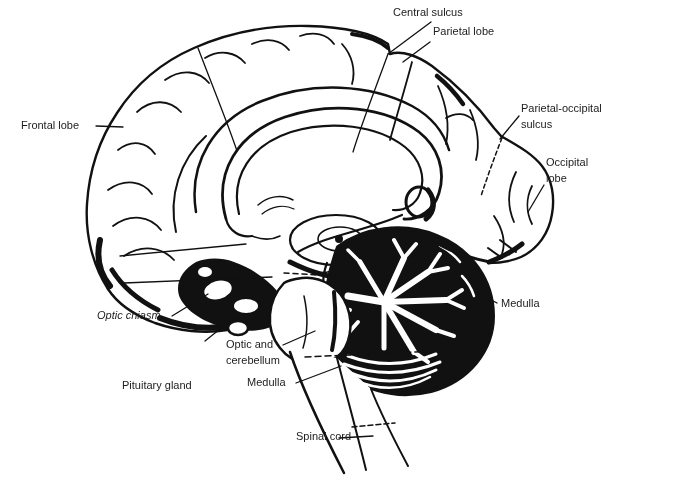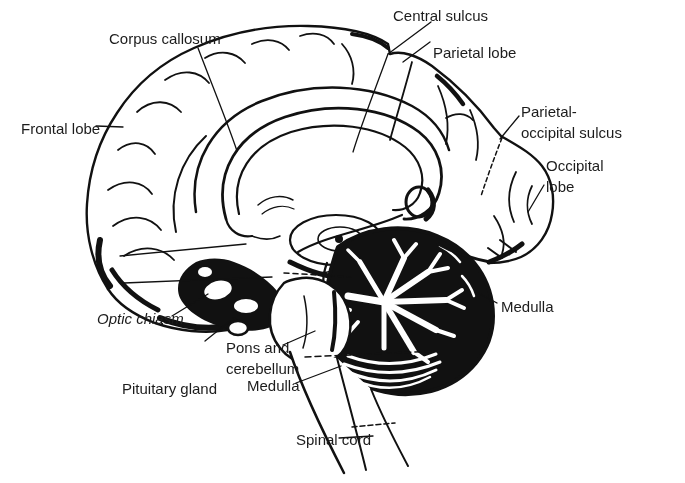--- a/index.html
+++ b/index.html
@@ -11,27 +11,27 @@
   .stage{
     position:relative;
     width:685px;height:483px;
     background:var(--background);
     font-family:"Liberation Sans", sans-serif;
     overflow:hidden;
   }
   .stage svg{position:absolute;left:0;top:0;color:var(--ink);}
   .label{
     position:absolute;
-    font-size:15px;
+    font-size:11px;
     line-height:1.42;
     color:var(--label_text);
     white-space:normal;
   }
   .lb-0{left:393px;top:5px;}
-  .lb-1{left:433px;top:42px;}
+  .lb-1{left:433px;top:24px;}
   .lb-2{left:109px;top:28px;}
   .lb-3{left:21px;top:118px;}
   .lb-4{left:521px;top:101px;width:108px;}
   .lb-5{left:546px;top:155px;width:64px;}
   .lb-6{left:17px;top:244px;width:124px;}
   .lb-7{left:97px;top:308px;font-style:italic;}
   .lb-8{left:122px;top:334px;margin-top:44px;}
   .lb-9{left:501px;top:296px;}
   .lb-10{left:226px;top:337px;width:80px;}
   .lb-11{left:247px;top:375px;}
@@ -189,23 +189,22 @@
       <path d="M205,341 L230,321"></path>
       <path d="M497,303 L478,293"></path>
       <path d="M283,345 L315,331"></path>
       <path d="M296,383 L341,366"></path>
       <path d="M339,438 L373,436"></path>
     </g>
   </svg>
 
   <div class="label lb-0">Central sulcus</div>
   <div class="label lb-1">Parietal lobe</div>
-  <div class="label lb-2">Corpus callosum</div>
   <div class="label lb-3">Frontal lobe</div>
   <div class="label lb-4">Parietal-occipital sulcus</div>
   <div class="label lb-5">Occipital lobe</div>
   <div class="label lb-7">Optic chiasm</div>
   <div class="label lb-8">Pituitary gland</div>
   <div class="label lb-9">Medulla</div>
-  <div class="label lb-10">Pons and cerebellum</div>
+  <div class="label lb-10">Optic and cerebellum</div>
   <div class="label lb-11">Medulla</div>
   <div class="label lb-12">Spinal cord</div>
 </div>
 
 </body></html>

